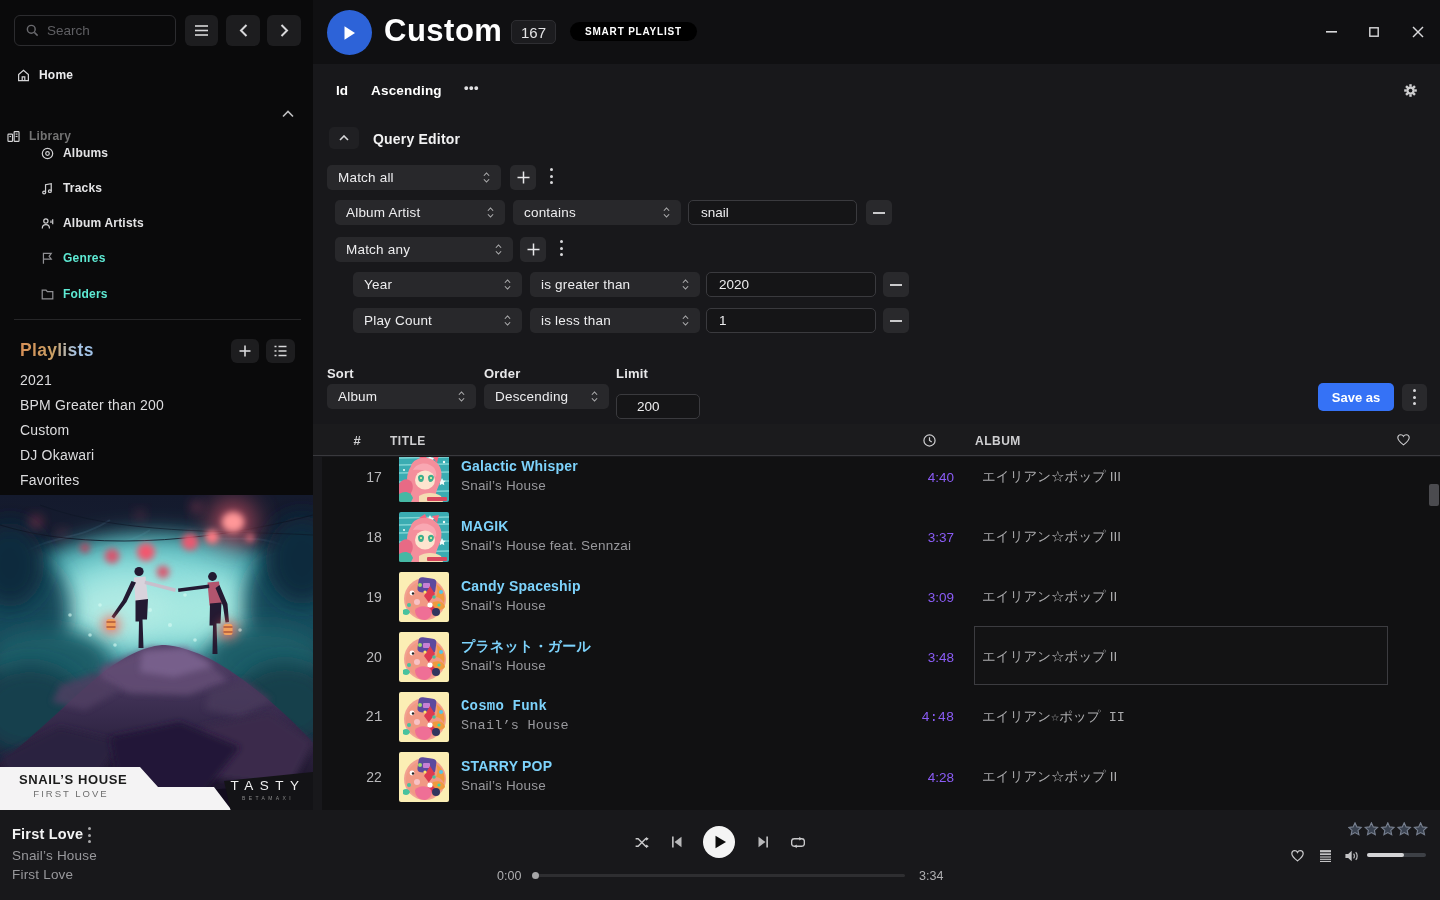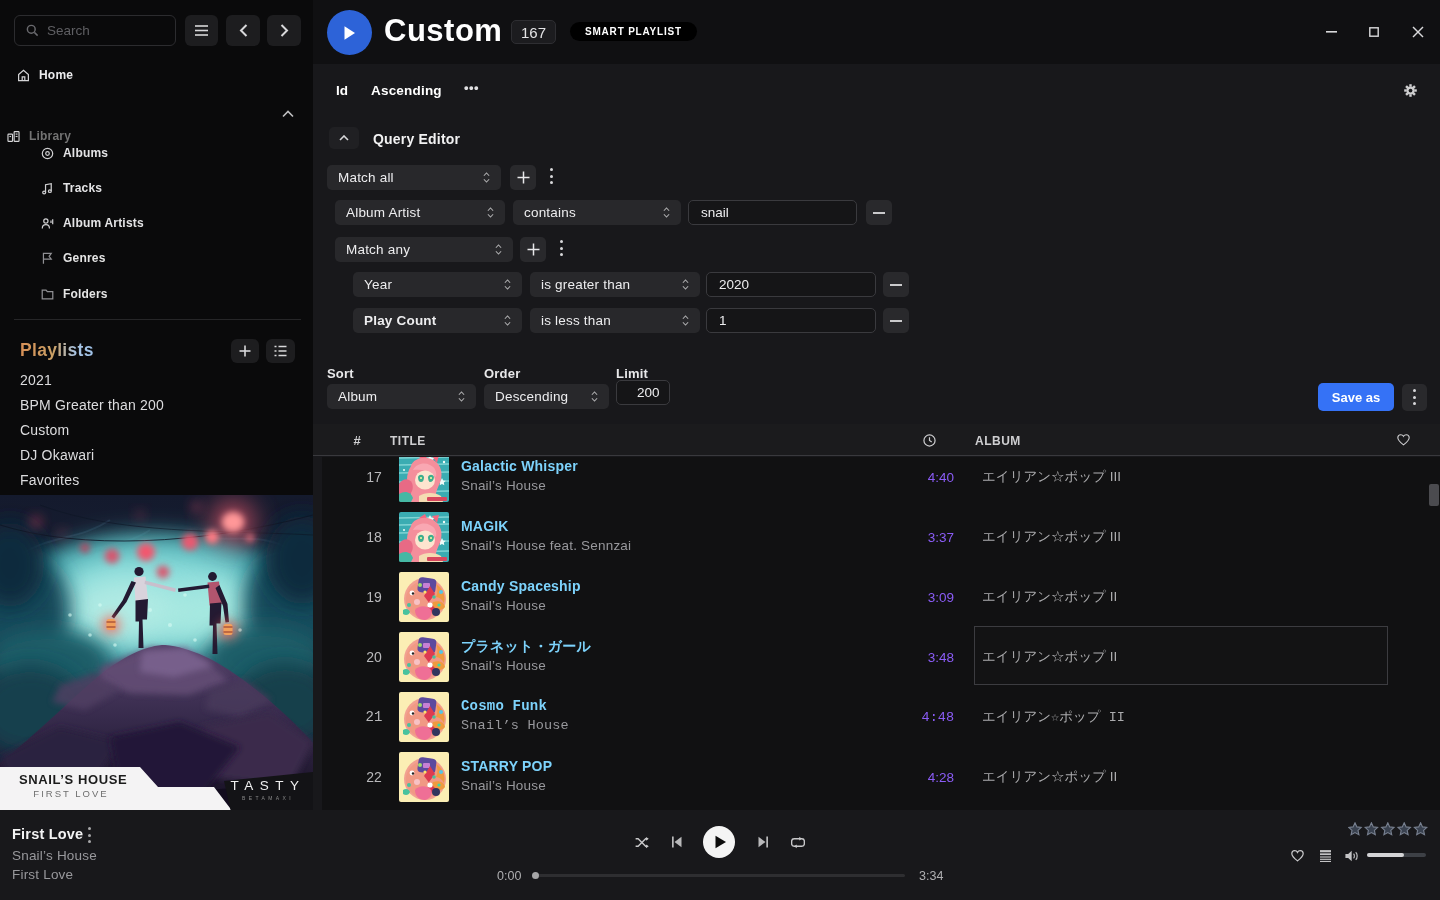--- a/index.html
+++ b/index.html
@@ -6,21 +6,21 @@
   html,body { width:1440px; height:900px; overflow:hidden; background:#18181b; }
   body { font-family:"Liberation Sans", sans-serif; position:relative; color:#e8e8e8; }
   .abs { position:absolute; }
   #sidebar { left:0; top:0; width:313px; height:810px; background:#0a0a0b; }
   .sbtn { background:#1d1d1f; border-radius:6px; display:flex; align-items:center; justify-content:center; }
   #searchbox { left:14px; top:15px; width:162px; height:31px; border:1px solid #2c2c2f; border-radius:6px;
                display:flex; align-items:center; color:#5f5f63; font-size:13.5px; position:absolute; }
   .navitem { display:flex; align-items:center; font-weight:700; font-size:12px; letter-spacing:.2px; }
   .navicon { width:13px; height:13px; margin-right:9px; flex:0 0 auto; }
   .sub { color:#e3e3e5; }
-  .dim { color:#e5e5e5; }
+  .dim { color:#5eead4; }
   #titlebar { left:313px; top:0; width:1127px; height:64px; background:#101012; }
   #main { left:313px; top:64px; width:1127px; height:746px; background:#18181b; }
   .sel { position:absolute; background:#28282b; border-radius:5px; color:#ededef; font-size:13.5px;
          display:flex; align-items:center; padding:0 11px; height:25px; letter-spacing:.2px; }
   .sel .uf { margin-left:auto; }
   .inp { position:absolute; background:#151517; border:1px solid #3a3a3e; border-radius:5px; color:#ededef;
          font-size:13.5px; display:flex; align-items:center; padding:0 12px; height:25px; }
   .mbtn { position:absolute; background:#29292c; border-radius:5px; width:26px; height:25px;
           display:flex; align-items:center; justify-content:center; }
   .vdots { position:absolute; width:4px; display:flex; flex-direction:column; align-items:center; gap:3.5px; }
@@ -359,21 +359,21 @@
         <path d="M1 5 L4 1.8 L7 5"></path>
         <path d="M1 9 L4 12.2 L7 9"></path>
       </svg></div>
   <div class="inp" style="left:393px; top:208px; width:170px;">2020</div>
   <div class="mbtn" style="left:570px; top:208px;">
       <svg width="12" height="2" viewBox="0 0 12 2" stroke="#e8e8ea" stroke-width="1.7">
         <line x1="0" y1="1" x2="12" y2="1"></line>
       </svg>
     </div>
 
-  <div class="sel" style="left:40px; top:244px; width:169px;font-weight:bold;">Play Count<svg class="uf" width="7" height="13" viewBox="0 0 8 14" fill="none" stroke="#b0b0b2" stroke-width="1.2">
+  <div class="sel" style="left:40px; top:244px; width:169px;">Play Count<svg class="uf" width="7" height="13" viewBox="0 0 8 14" fill="none" stroke="#b0b0b2" stroke-width="1.2">
         <path d="M1 5 L4 1.8 L7 5"></path>
         <path d="M1 9 L4 12.2 L7 9"></path>
       </svg></div>
   <div class="sel" style="left:217px; top:244px; width:170px;">is less than<svg class="uf" width="7" height="13" viewBox="0 0 8 14" fill="none" stroke="#b0b0b2" stroke-width="1.2">
         <path d="M1 5 L4 1.8 L7 5"></path>
         <path d="M1 9 L4 12.2 L7 9"></path>
       </svg></div>
   <div class="inp" style="left:393px; top:244px; width:170px;">1</div>
   <div class="mbtn" style="left:570px; top:244px;">
       <svg width="12" height="2" viewBox="0 0 12 2" stroke="#e8e8ea" stroke-width="1.7">
@@ -385,21 +385,21 @@
   <div class="lbl" style="left:171px; top:302px;">Order</div>
   <div class="lbl" style="left:303px; top:302px;">Limit</div>
   <div class="sel" style="left:14px; top:320px; width:149px;">Album<svg class="uf" width="7" height="13" viewBox="0 0 8 14" fill="none" stroke="#b0b0b2" stroke-width="1.2">
         <path d="M1 5 L4 1.8 L7 5"></path>
         <path d="M1 9 L4 12.2 L7 9"></path>
       </svg></div>
   <div class="sel" style="left:171px; top:320px; width:125px;">Descending<svg class="uf" width="7" height="13" viewBox="0 0 8 14" fill="none" stroke="#b0b0b2" stroke-width="1.2">
         <path d="M1 5 L4 1.8 L7 5"></path>
         <path d="M1 9 L4 12.2 L7 9"></path>
       </svg></div>
-  <div class="inp" style="left:303px; top:316px; width:54px;padding-left:20px;">200</div>
+  <div class="inp" style="left:303px; top:330px; width:84px;padding-left:20px;">200</div>
   <div class="abs" style="left:1005px; top:319px; width:76px; height:28px; background:#3572f6; border-radius:5px;
        display:flex; align-items:center; justify-content:center; font-size:13px; font-weight:700; color:#fff;">Save as</div>
   <div class="mbtn" style="left:1089px; top:320px; width:25px; height:27px;"></div>
   <div class="vdots" style="left:1099.5px; top:325px;">
       <i></i>
       <i></i>
       <i></i>
     </div>
 </div>
 <div class="abs" id="thead">

